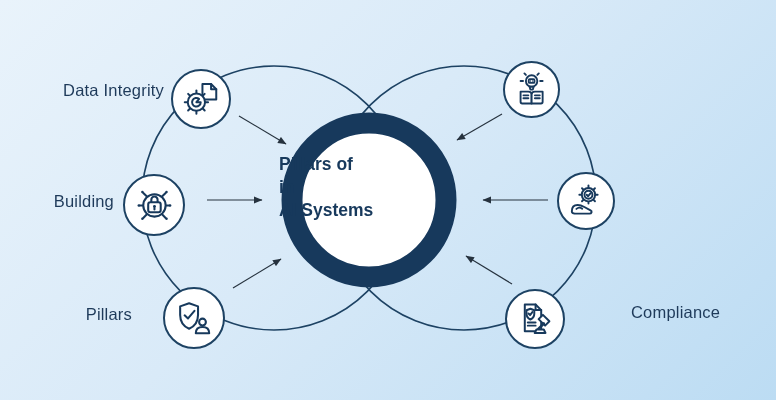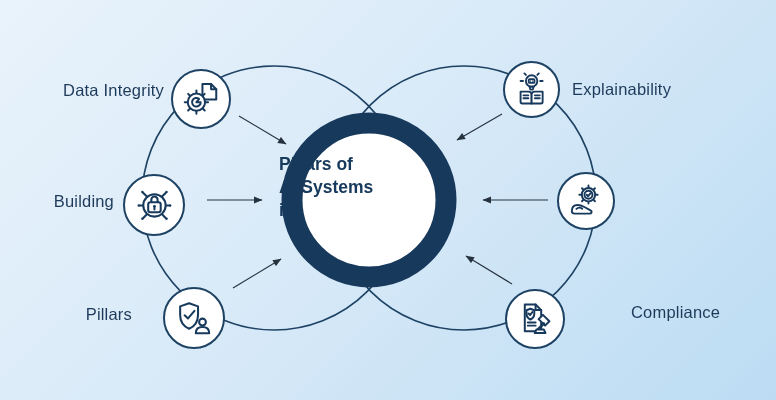--- a/index.html
+++ b/index.html
@@ -63,22 +63,22 @@
     <line class="arrow" x1="239" y1="116" x2="286" y2="144" marker-end="url(#ah)"></line>
     <line class="arrow" x1="207" y1="200" x2="262" y2="200" marker-end="url(#ah)"></line>
     <line class="arrow" x1="233" y1="288" x2="281" y2="259" marker-end="url(#ah)"></line>
     <line class="arrow" x1="502" y1="114" x2="457" y2="140" marker-end="url(#ah)"></line>
     <line class="arrow" x1="548" y1="200" x2="483" y2="200" marker-end="url(#ah)"></line>
     <line class="arrow" x1="512" y1="284" x2="466" y2="256" marker-end="url(#ah)"></line>
   </svg>
 
   <div class="center-title">
     <div>Pillars of</div>
+    <div>in</div>
     <div>AI Systems</div>
-    <div>in</div>
   </div>
 
   <div class="node" style="left:171px;top:69px;width:60px;height:60px;">
     <svg class="icon" viewBox="0 0 48 48">
       <path class="wf" d="M26,7 h10 l6,6 v12 h-16 z"></path>
       <polyline points="36,7 36,13 42,13"></polyline>
       <line x1="29" y1="28" x2="32.5" y2="28"></line>
       <line x1="26.1" y1="35.1" x2="28.6" y2="37.6"></line>
       <line x1="19" y1="38" x2="19" y2="41.5"></line>
       <line x1="11.9" y1="35.1" x2="9.4" y2="37.6"></line>
@@ -137,21 +137,20 @@
       <rect x="20.5" y="11.2" width="7" height="4.6" rx="1.2"></rect>
       <circle class="df" cx="22.7" cy="13.5" r="0.9"></circle>
       <circle class="df" cx="25.3" cy="13.5" r="0.9"></circle>
       <path class="wf" d="M21.5,20.5 h5 l-1,3.5 h-3 z"></path>
       <line x1="13.5" y1="13.5" x2="10.5" y2="13.5"></line>
       <line x1="34.5" y1="13.5" x2="37.5" y2="13.5"></line>
       <line x1="17" y1="6" x2="15.2" y2="4.2"></line>
       <line x1="31" y1="6" x2="32.8" y2="4.2"></line>
     </svg>
   </div>
-  <div class="label" style="left:572px;top:79px;">Explainability</div>
 
   <div class="node" style="left:557px;top:172px;width:58px;height:58px;">
     <svg class="icon" viewBox="0 0 48 48">
       <line x1="35" y1="16.5" x2="38" y2="16.5"></line>
       <line x1="32.66" y1="22.16" x2="34.78" y2="24.28"></line>
       <line x1="27" y1="24.5" x2="27" y2="27"></line>
       <line x1="21.34" y1="22.16" x2="19.22" y2="24.28"></line>
       <line x1="19" y1="16.5" x2="16" y2="16.5"></line>
       <line x1="21.34" y1="10.84" x2="19.22" y2="8.72"></line>
       <line x1="27" y1="8.5" x2="27" y2="5.5"></line>

